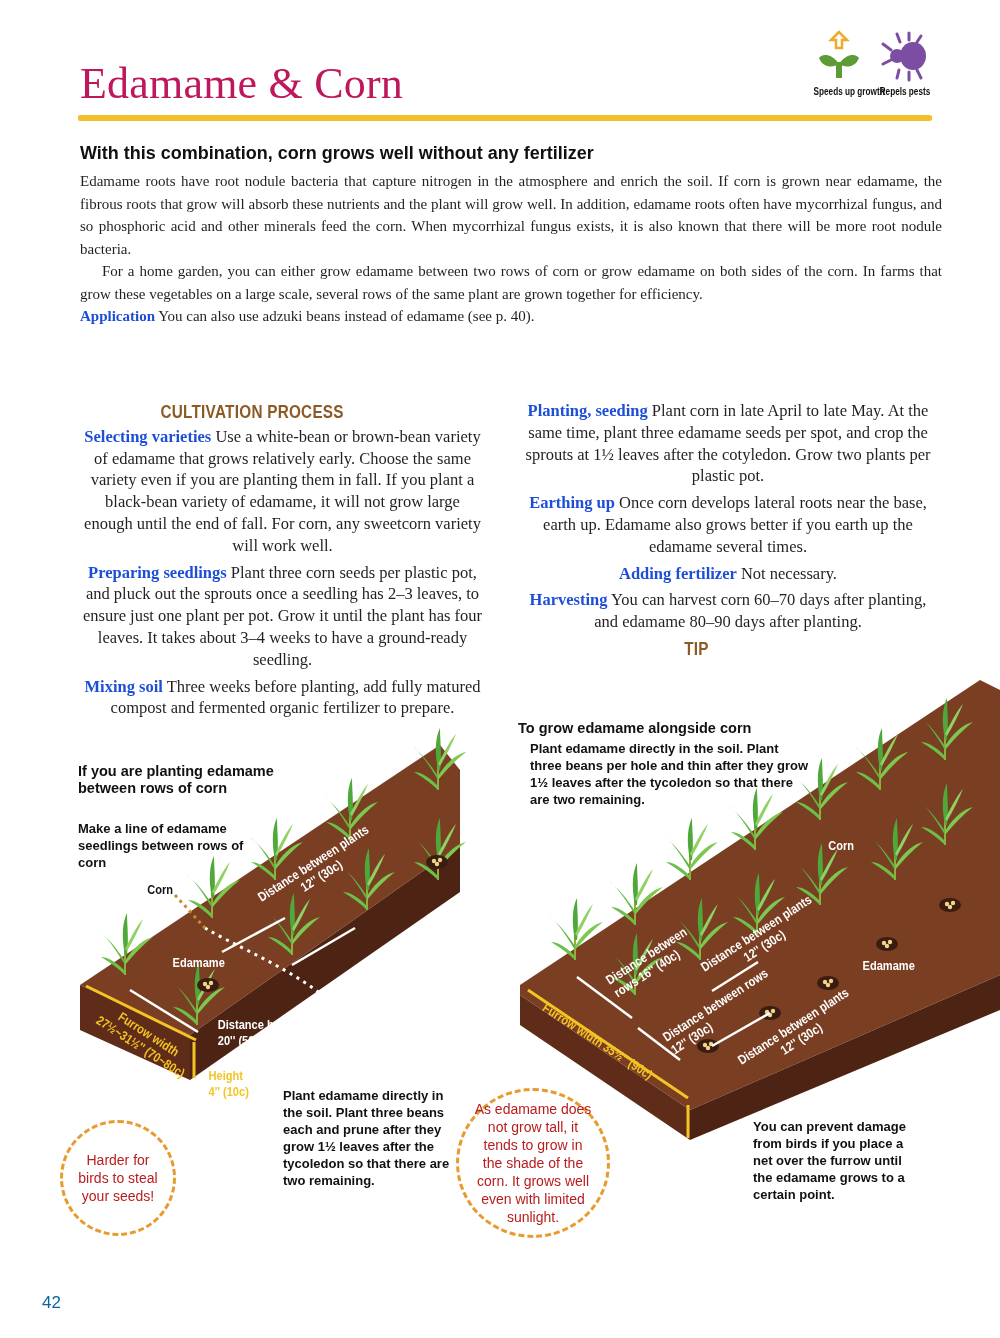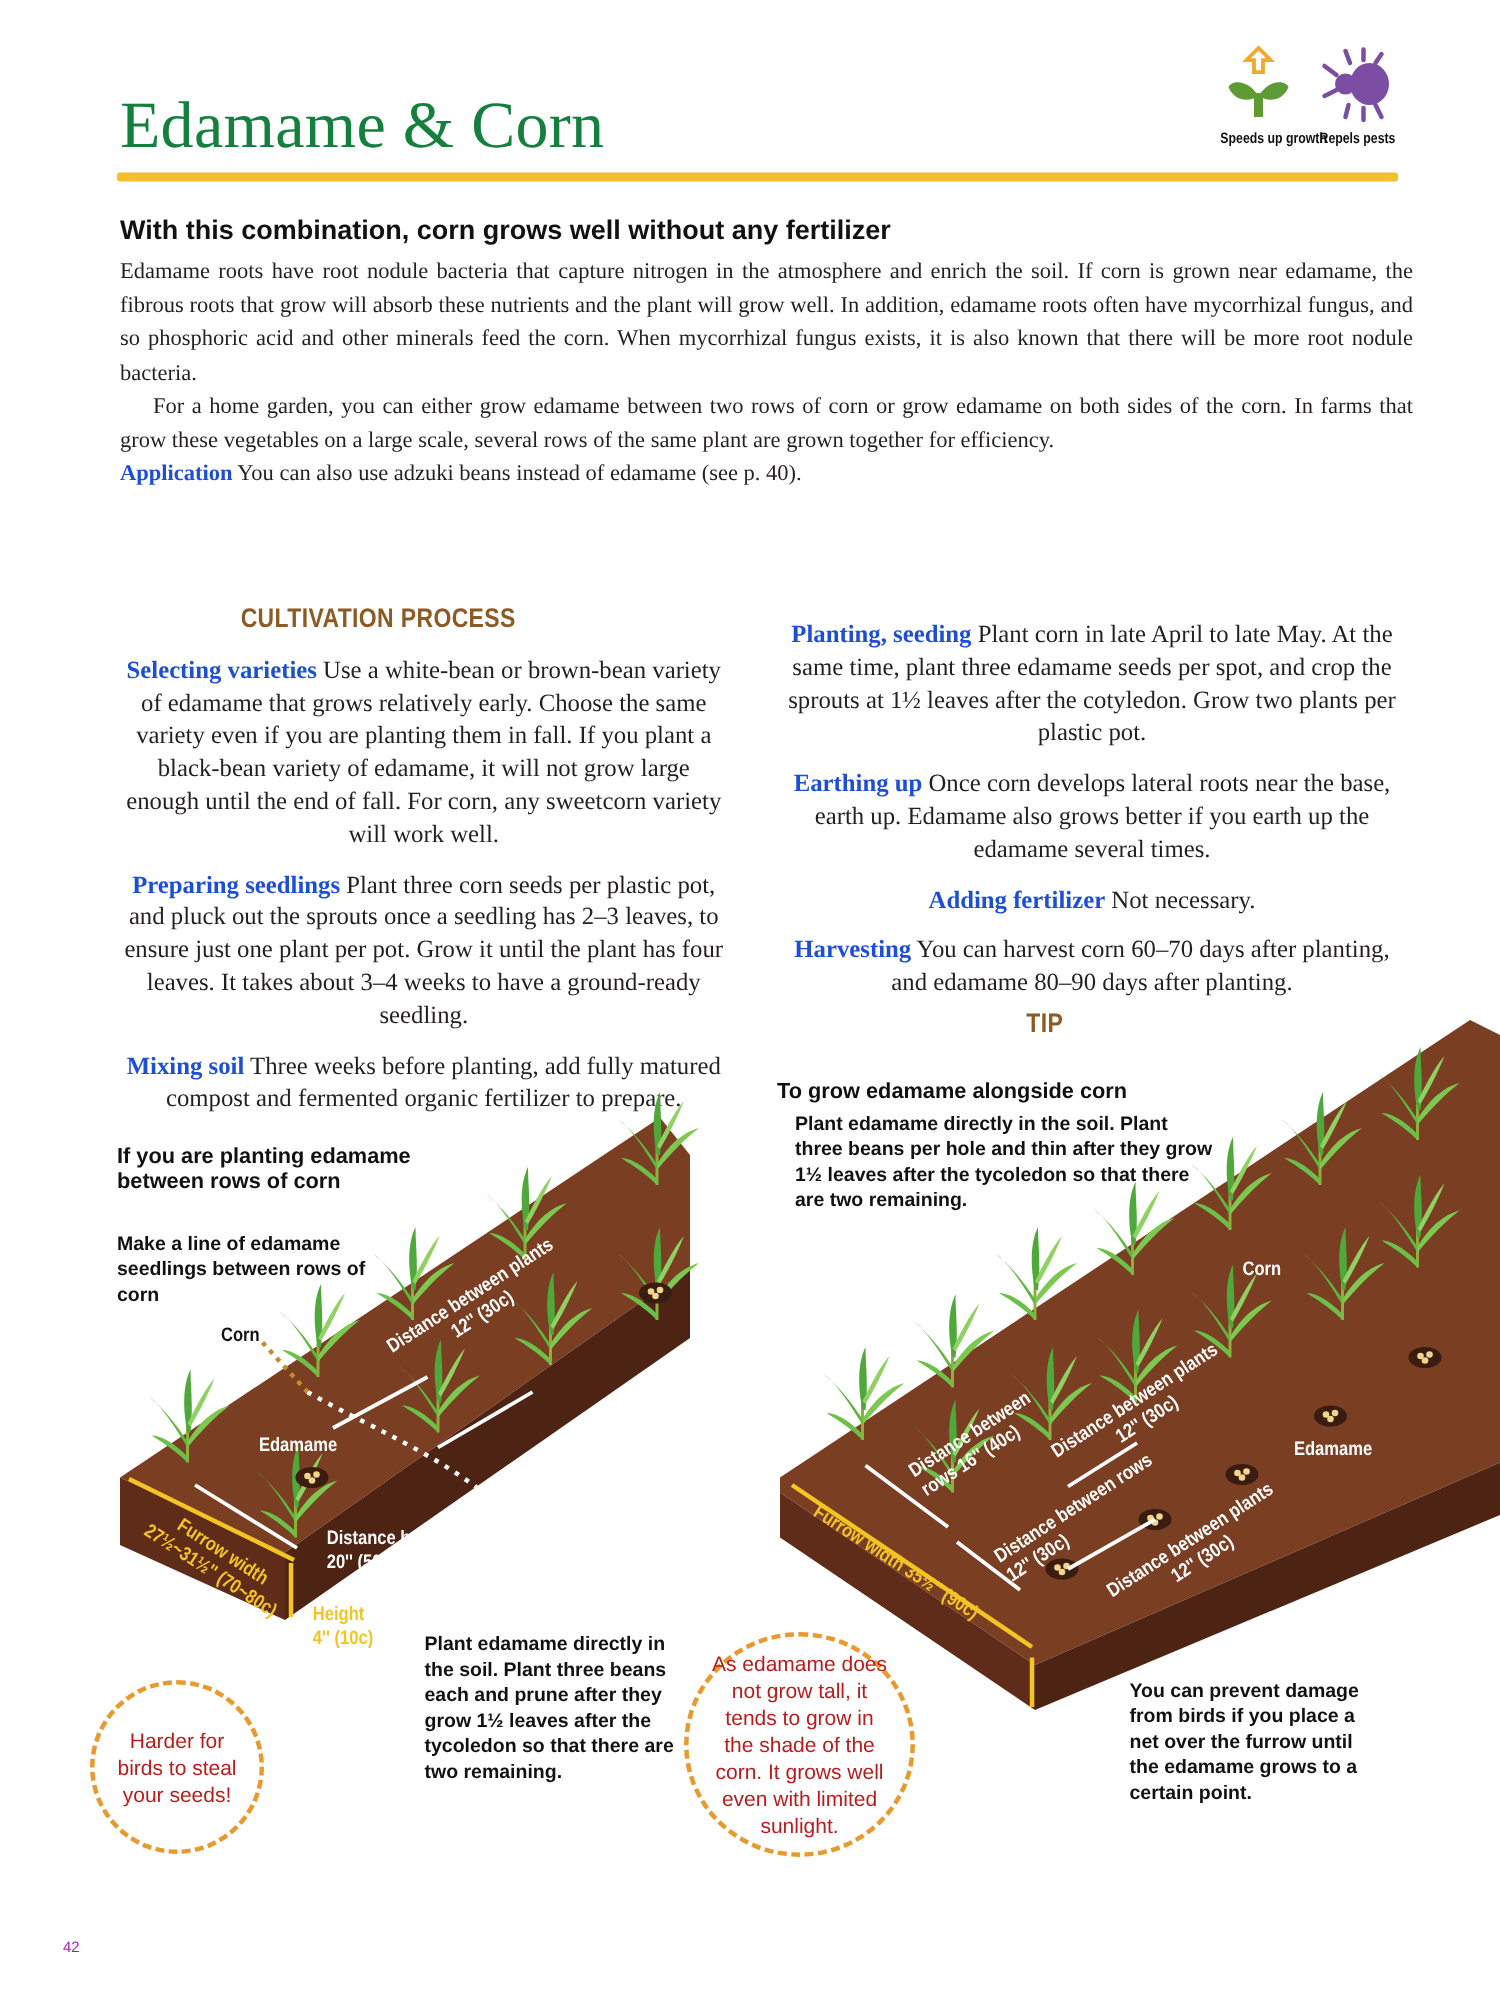--- a/index.html
+++ b/index.html
@@ -1,34 +1,34 @@
 <!DOCTYPE html>
 <html><head>
 <meta charset="utf-8">
 <style>
   html, body { margin:0; padding:0; background:#fff; }
   body { width:1000px; height:1338px; position:relative; overflow:hidden; font-family:"Liberation Serif", serif; color:#231f20; }
   .abs { position:absolute; }
-  .title { left:80px; top:58px; font-size:44px; font-family:"Liberation Serif", serif; color:#15803d; letter-spacing:0.2px; }
+  .title { left:80px; top:58px; font-size:44px; font-family:"Liberation Serif", serif; color:#be185d; letter-spacing:0.2px; }
   .rule { left:78px; top:115px; width:854px; height:6px; background:#f3bf2a; border-radius:2px; }
   .icon-box { text-align:center; font-family:"Liberation Sans", sans-serif; font-size:10px; font-weight:bold; color:#111; }
   .icon-box .lbl { display:block; margin-top:2px; transform:scaleX(0.82); white-space:nowrap; }
   .subhead { left:80px; top:143px; font-family:"Liberation Sans", sans-serif; font-weight:bold; font-size:18px; color:#111; }
   .intro { left:80px; top:170px; width:862px; font-size:15px; line-height:22.5px; text-align:justify; }
   .intro p { margin:0; }
   .intro p.indent { text-indent:22px; }
   .kw { color:#1d4ed8; font-weight:bold; }
   .sect { font-family:"Liberation Sans", sans-serif; font-weight:bold; color:#8c5a24; font-size:18px; letter-spacing:0.3px; transform:scaleX(0.85); transform-origin:left; }
   .col { font-size:16.5px; line-height:21.8px;text-align:center; }
-  .col p { margin:12px 0 5px 0; }
+  .col p { margin:0 0 5px 0; }
   .sans { font-family:"Liberation Sans", sans-serif; color:#111; }
   .cap-h { font-weight:bold; font-size:14.5px; line-height:17px; }
   .cap { font-weight:bold; font-size:13px; line-height:17px; }
   .callout { border:3px dashed #e89a2e; border-radius:50%; display:flex; align-items:center; justify-content:center; text-align:center; font-family:"Liberation Sans", sans-serif; color:#b91c1c; font-size:14px; line-height:18px; box-sizing:border-box; }
-  .pageno { left:42px; top:1293px; font-family:"Liberation Sans", sans-serif; font-size:10px; color:#a21caf; }
+  .pageno { left:42px; top:1293px; font-family:"Liberation Sans", sans-serif; font-size:17px; color:#0369a1; }
   .lbl-w { font-family:"Liberation Sans", sans-serif; font-weight:bold; color:#fff; font-size:13px; transform:scaleX(0.85); white-space:nowrap; }
   .lbl-y { font-family:"Liberation Sans", sans-serif; font-weight:bold; color:#f3c423; font-size:13px; transform:scaleX(0.85); white-space:nowrap; }
   .lbl-k { font-family:"Liberation Sans", sans-serif; font-weight:bold; color:#111; font-size:13px; transform:scaleX(0.85); white-space:nowrap; }
 </style>
 </head>
 <body>
 
 <div class="abs title">Edamame &amp; Corn</div>
 <div class="abs rule"></div>
 

